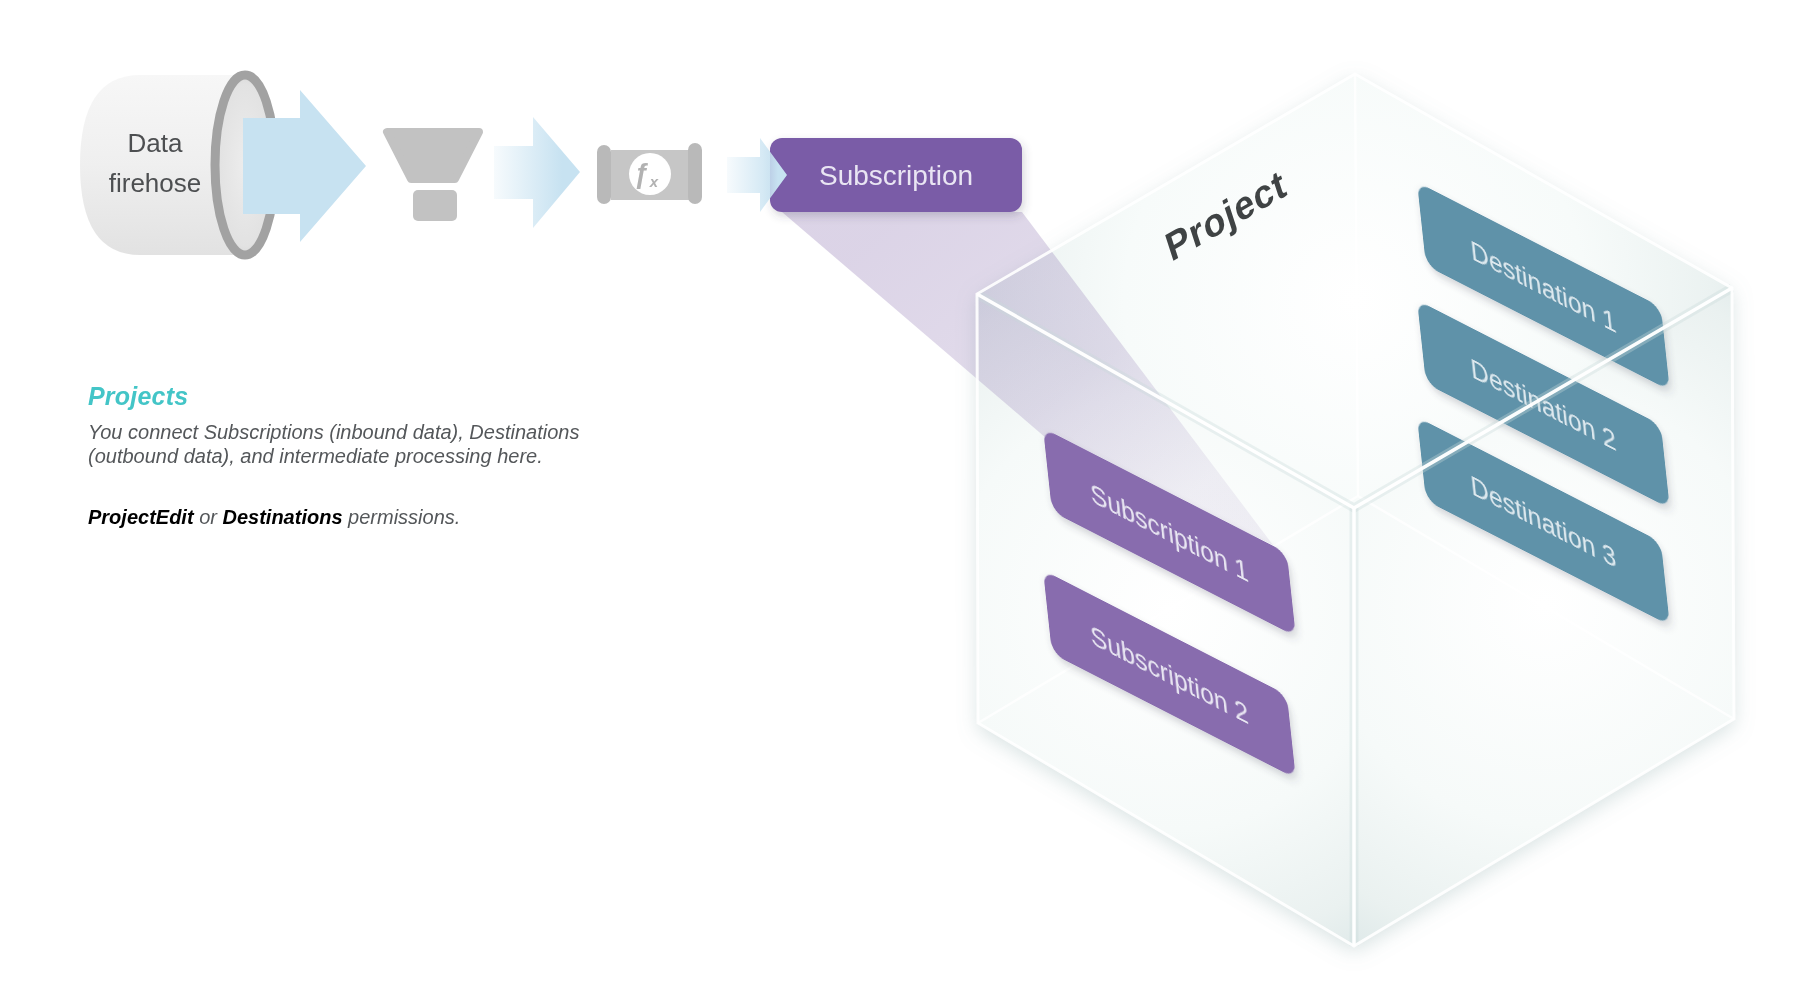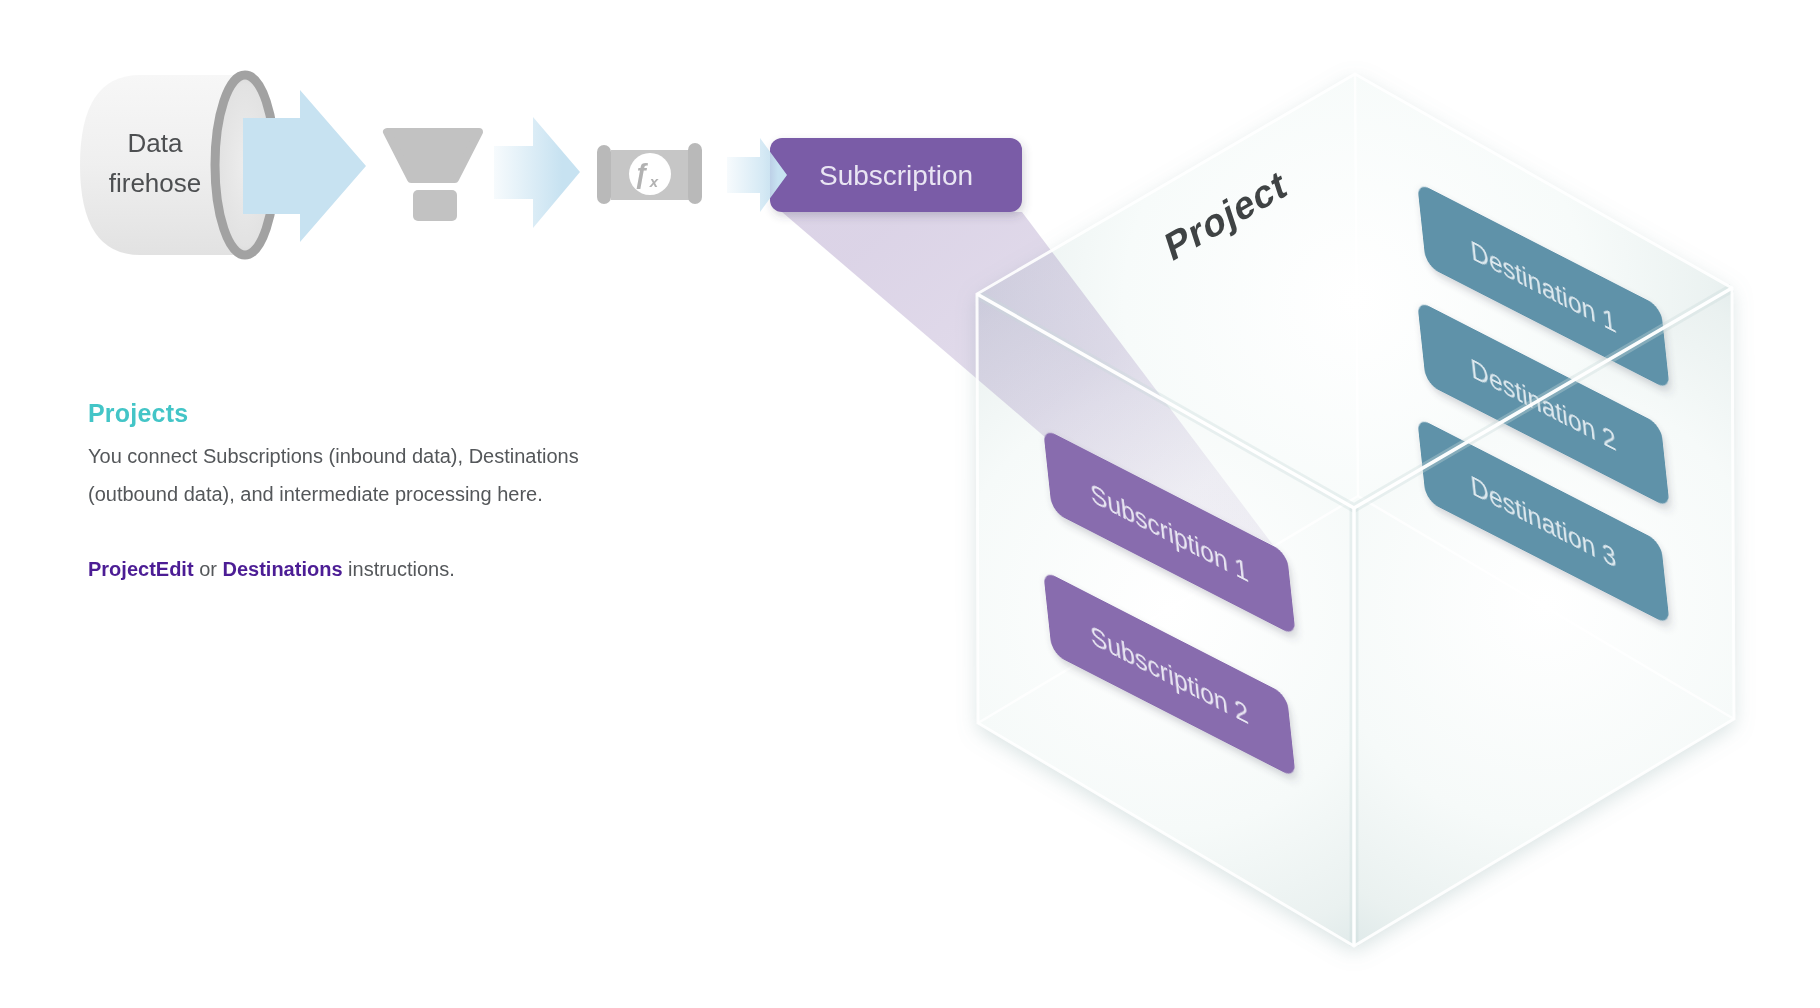--- a/index.html
+++ b/index.html
@@ -1,24 +1,24 @@
 <!DOCTYPE html>
 <html><head>
 <meta charset="utf-8">
 <style>
   html,body{margin:0;padding:0;background:#ffffff;}
   .canvas{position:relative;width:1820px;height:1008px;background:#ffffff;overflow:hidden;
           font-family:"Liberation Sans","DejaVu Sans",sans-serif;padding-left:24px;}
   svg.stage{position:absolute;left:0;top:0;width:1820px;height:1008px;display:block;}
   svg text{font-family:"Liberation Sans","DejaVu Sans",sans-serif;}
 
-  .copy{position:absolute;left:88px;top:399px;width:650px;}
+  .copy{position:absolute;left:88px;top:382px;width:650px;font-style:italic;}
   .copy h3{margin:0 0 9px 0;font-size:25px;font-weight:700;color:#43c5c7;letter-spacing:.2px;}
-  .copy p{margin:0 0 37px 0;font-size:20px;line-height:38px;color:#54575a;white-space:pre-line;}
-  .copy p b{font-weight:700;color:#4c1d95;}
+  .copy p{margin:0 0 37px 0;font-size:20px;line-height:24px;color:#54575a;white-space:pre-line;}
+  .copy p b{font-weight:700;color:#000000;}
 </style>
 </head>
 <body>
 
 <div class="canvas">
 
   <svg class="stage" viewBox="0 0 1820 1008">
     <defs>
       <linearGradient id="cylBody" x1="0" y1="0" x2="0" y2="1">
         <stop offset="0" stop-color="#f7f7f7"></stop>
@@ -155,16 +155,16 @@
 
     <text transform="translate(1230 228) rotate(-30) skewX(-12)" font-size="38" font-weight="600" fill="#3f4344" text-anchor="middle" letter-spacing="1">Project</text>
   </svg>
 
   <div class="copy">
     <h3>Projects</h3>
     <p>You connect Subscriptions (inbound data), Destinations
 (outbound data), and intermediate processing here.</p>
 
 
-    <p><b>ProjectEdit</b><span> or </span><b>Destinations</b><span> instructions.</span></p>
+    <p><b>ProjectEdit</b><span> or </span><b>Destinations</b><span> permissions.</span></p>
   </div>
 
 </div>
 
 </body></html>

